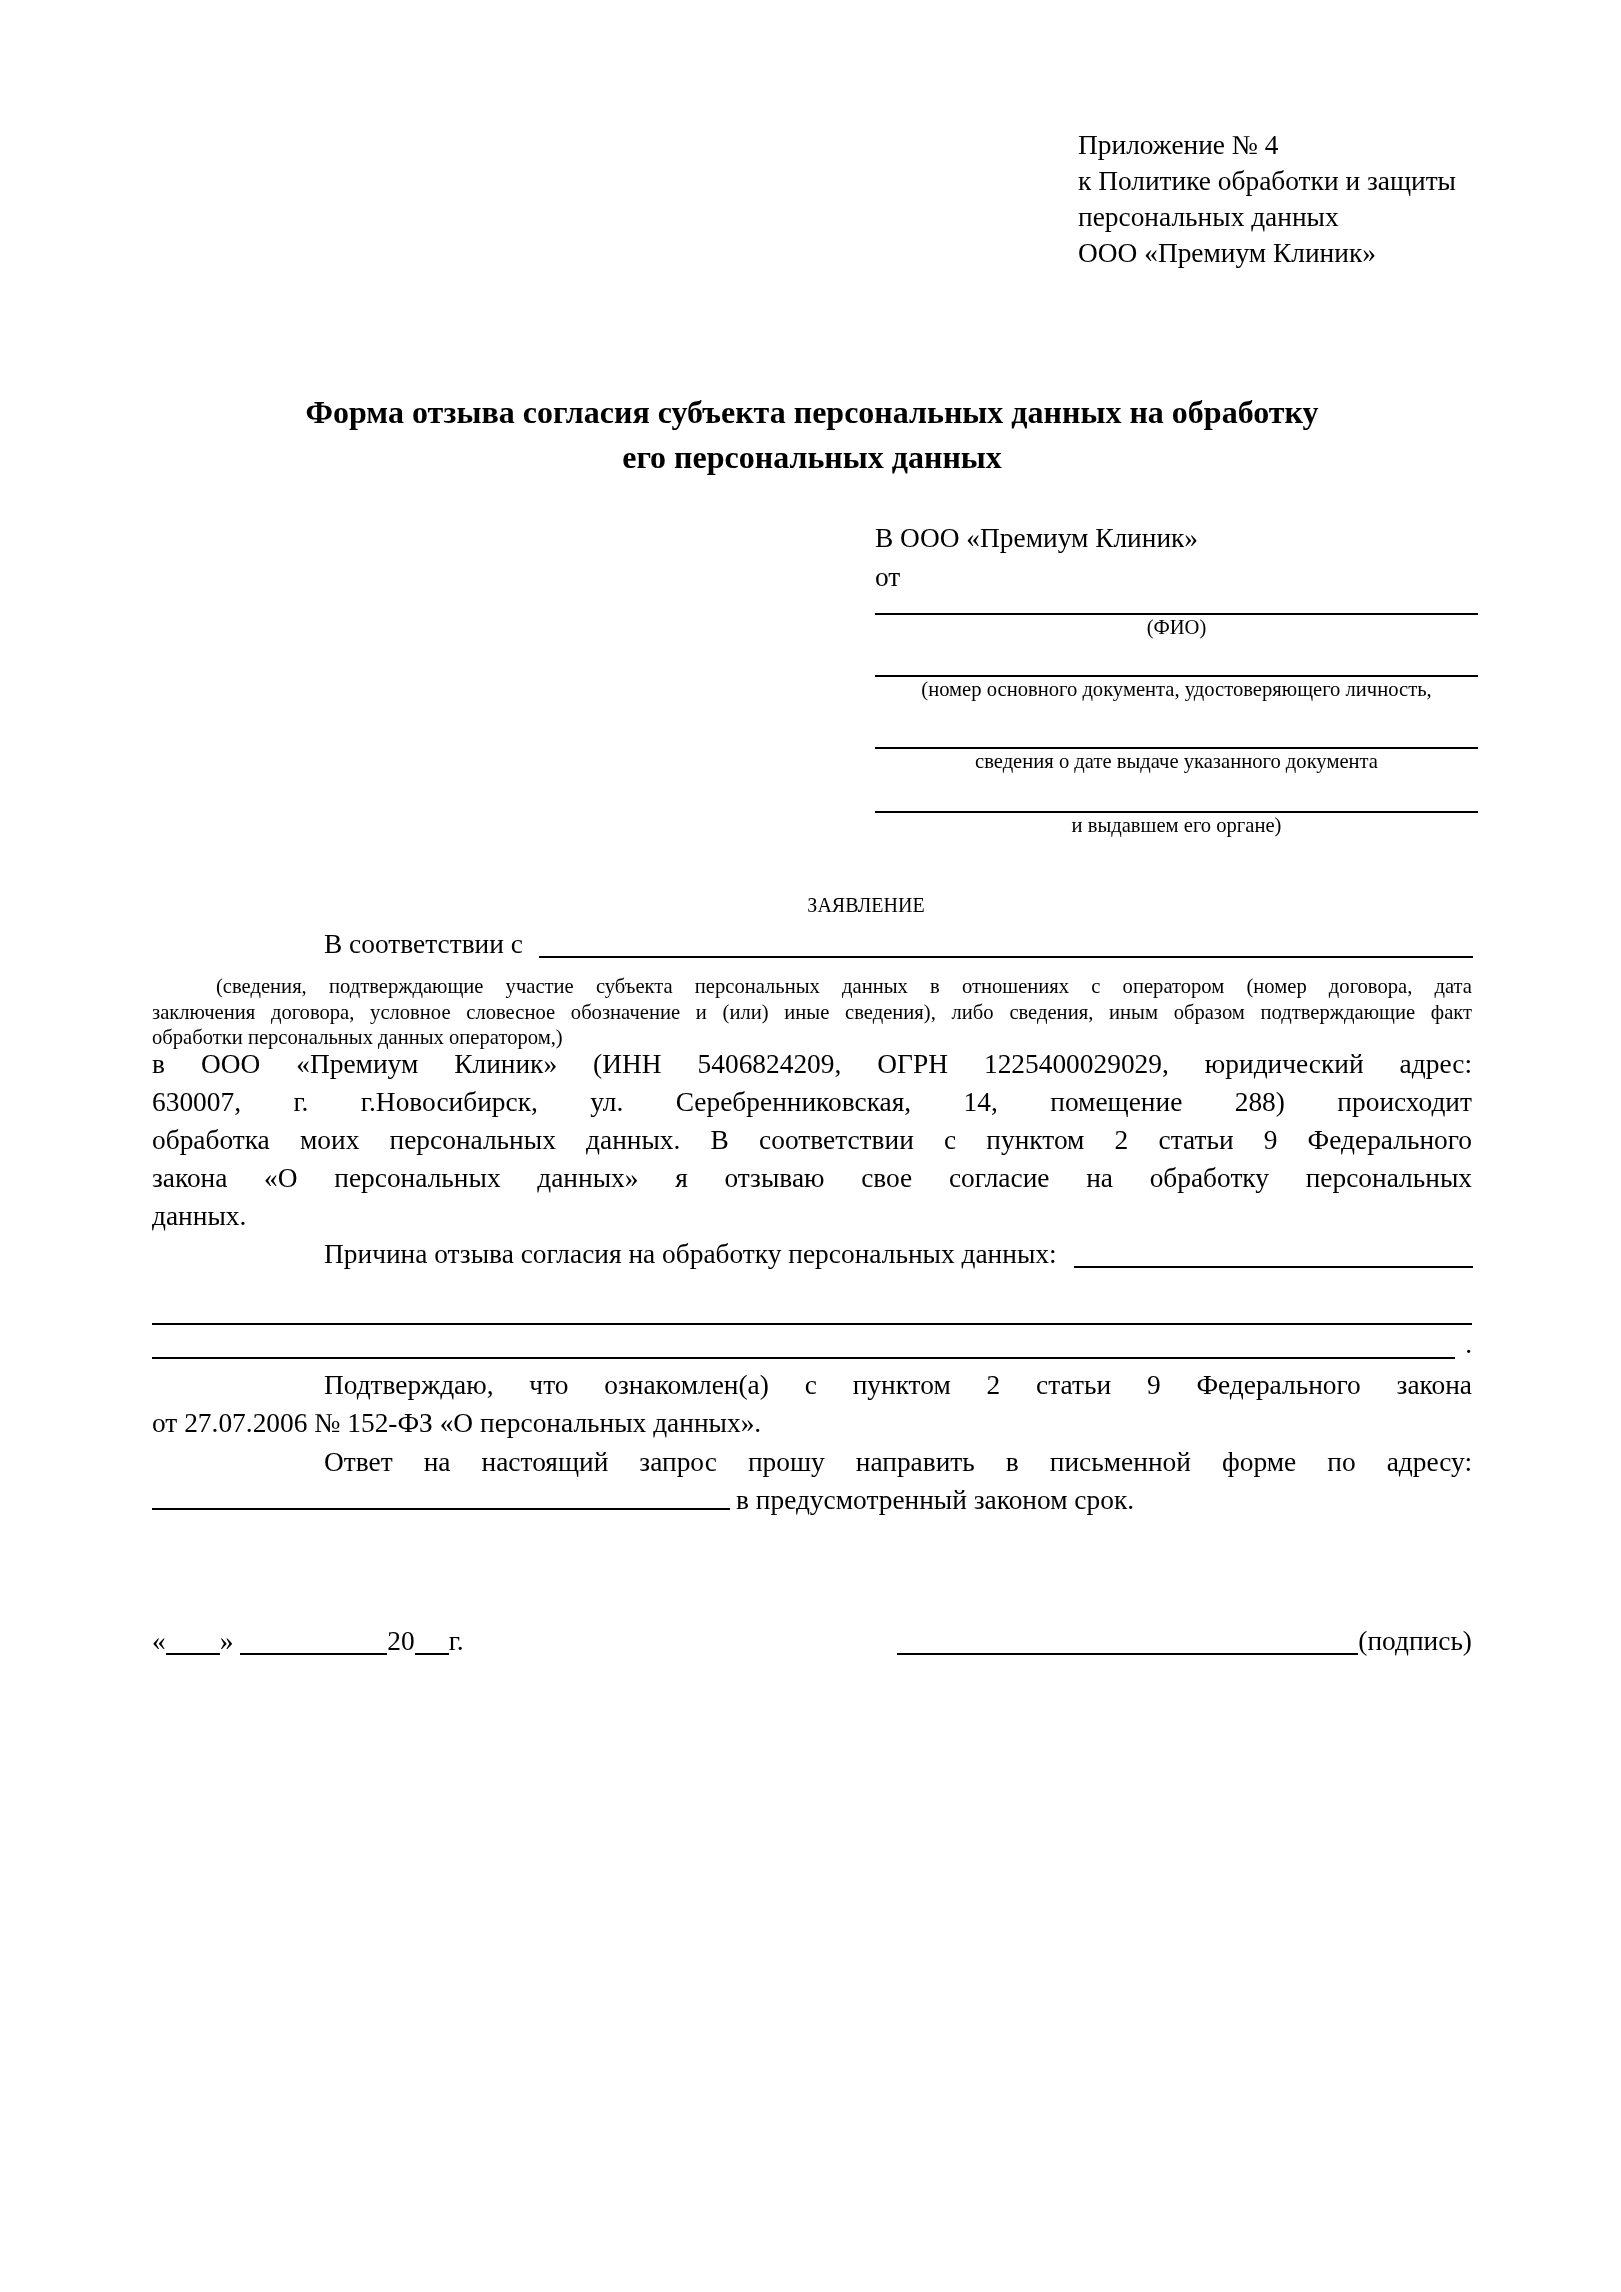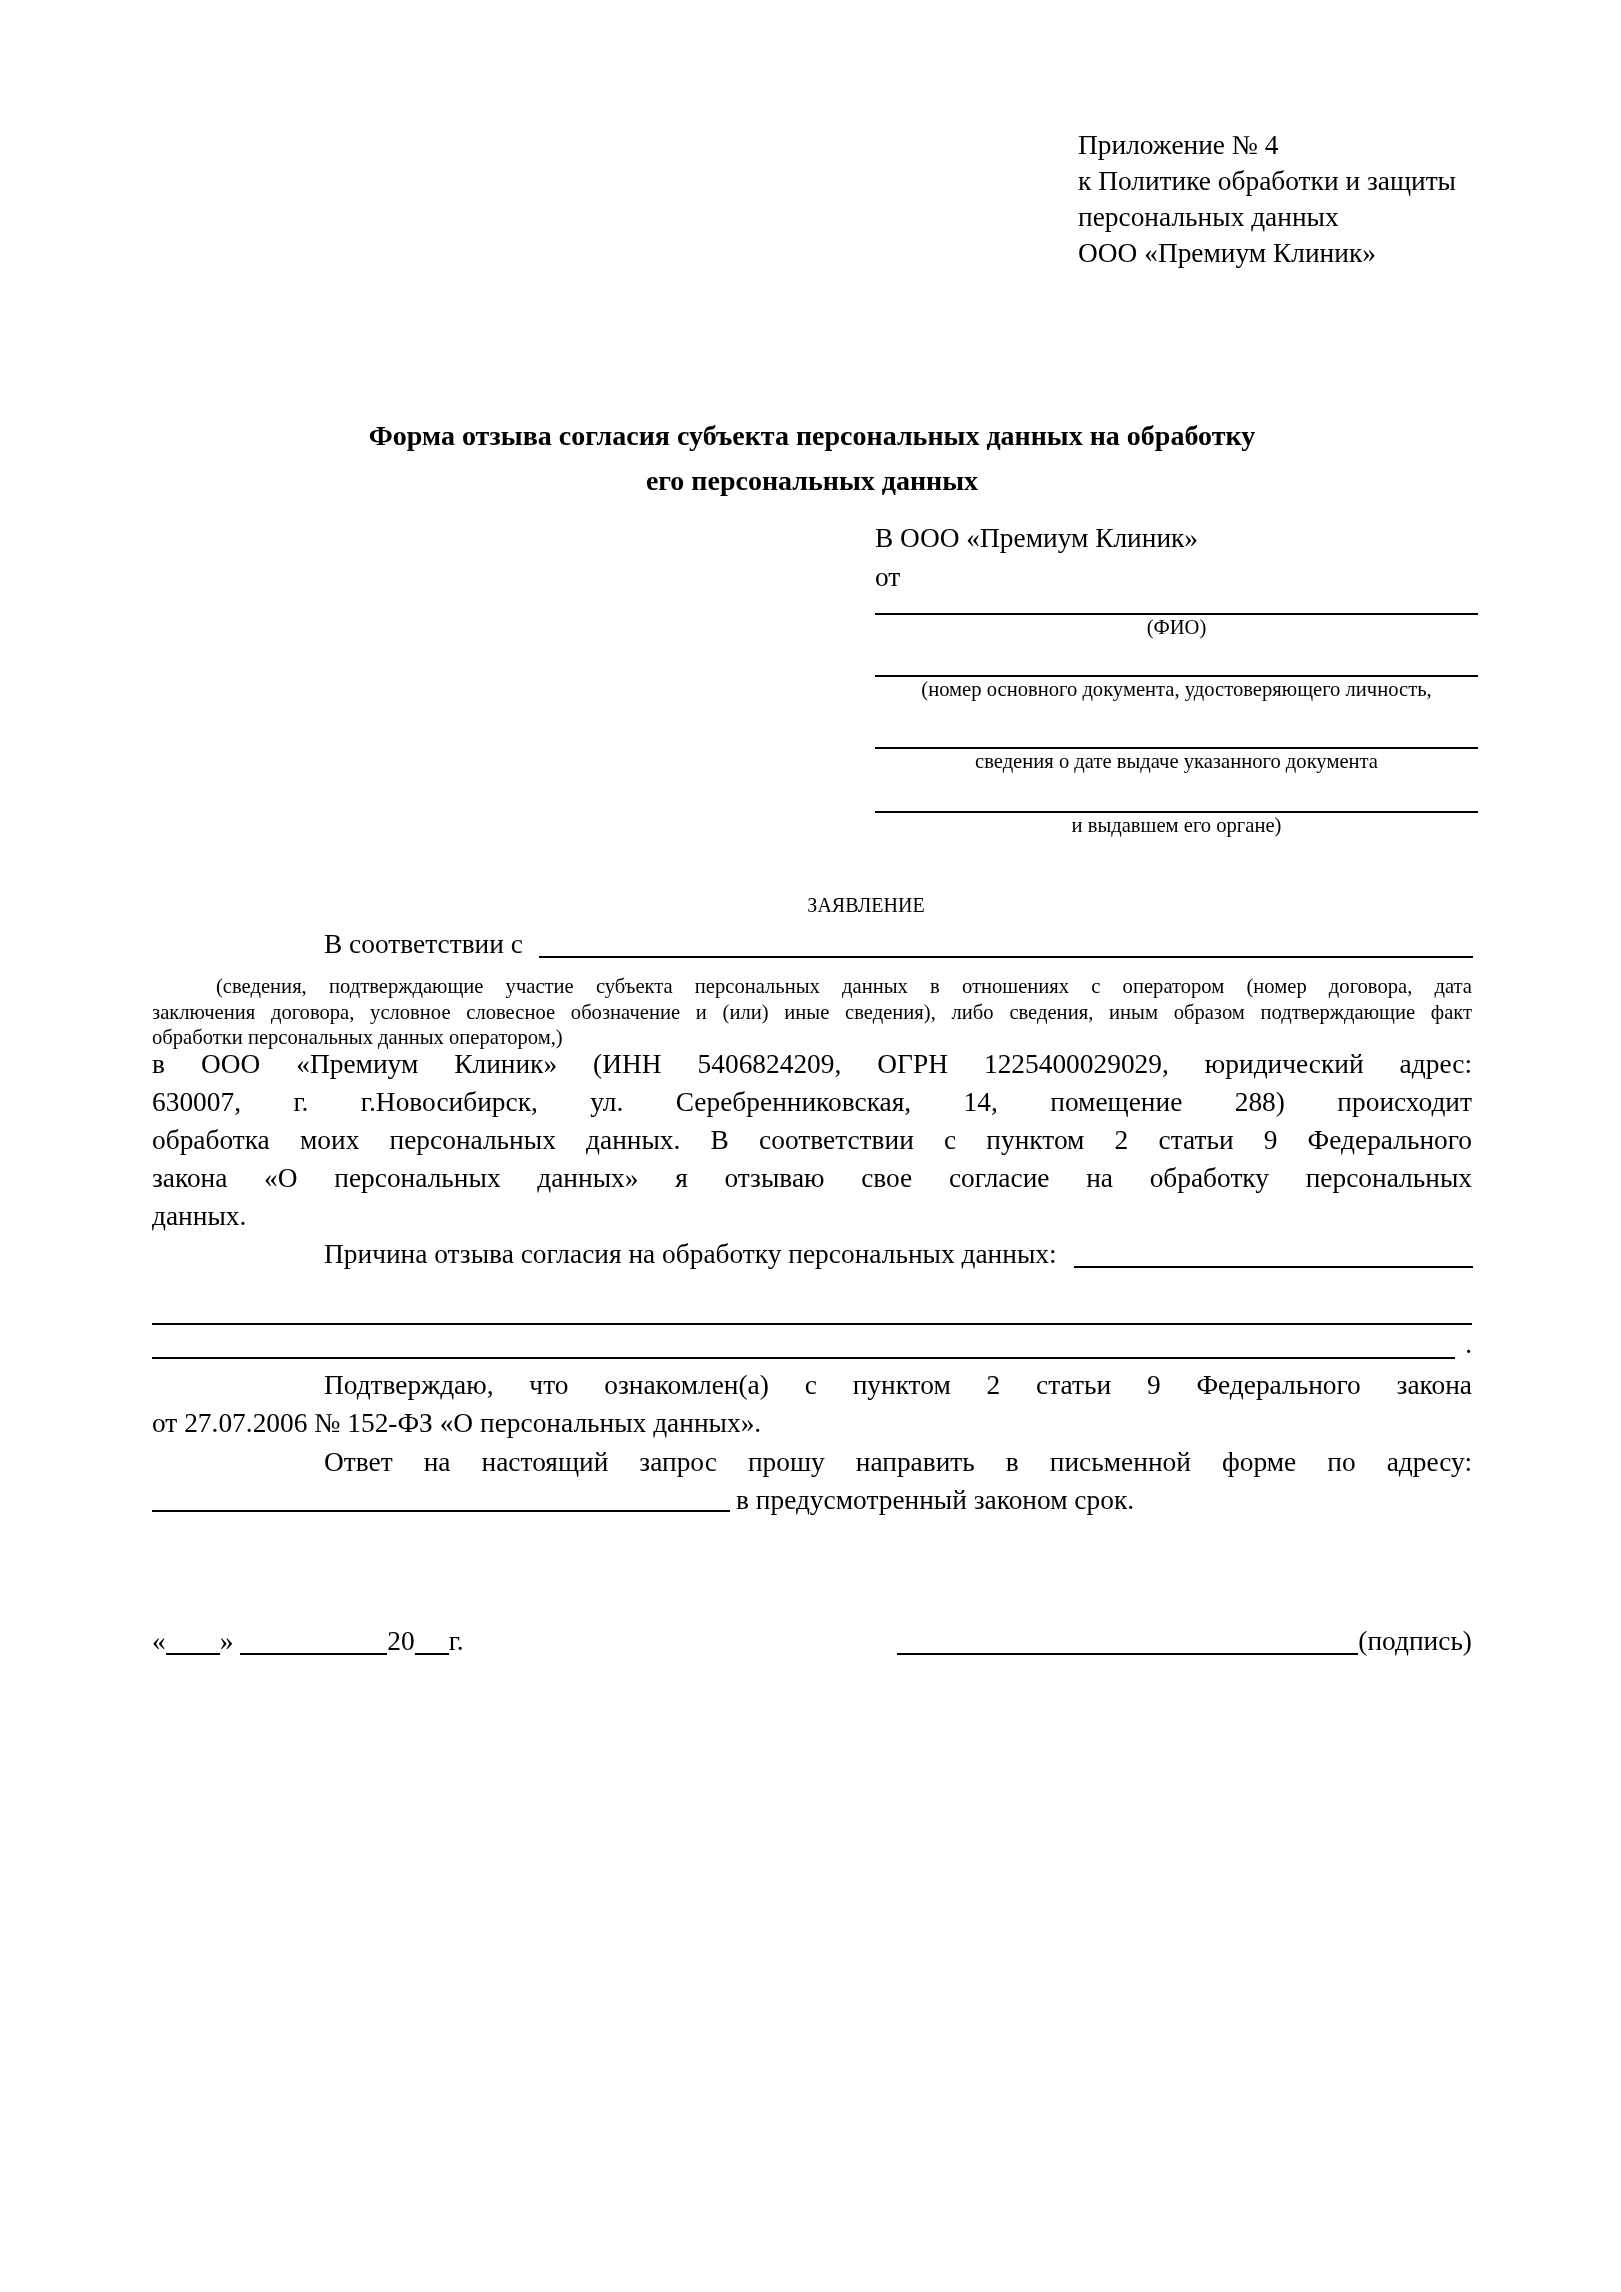--- a/index.html
+++ b/index.html
@@ -19,23 +19,23 @@
   .abs { position: absolute; }
 
   
   .appendix {
     left: 1078px; top: 127px;
     font-size: 27.4px; line-height: 36px;
   }
 
   
   .title {
-    left: 152px; top: 413px; width: 1320px;
+    left: 152px; top: 390px; width: 1320px;
     text-align: center; font-weight: bold;
-    font-size: 28px; line-height: 45px;
+    font-size: 32px; line-height: 45px;
   }
 
   
   .addressee {
     left: 875px; top: 519px; width: 603px;
     font-size: 27.4px; line-height: 39px;
   }
   .field-line { border-bottom: 2.9px solid #000; }
   .fl-1 { height: 15.7px; }
   .fl-2 { height: 35px; }
@@ -65,21 +65,21 @@
   .p1 { top: 925px; padding-left: 172px; width: 1149px; }
   .fineprint { top: 974px; font-size: 20.6px; line-height: 25.5px; }
   .p2 { top: 1045px; }
   .p3 { top: 1235px; padding-left: 172px; width: 1149px; }
   .blankA { top: 1279px; height: 44px; border-bottom: 2.9px solid #000; }
   .blankB { top: 1323px; height: 36px; }
   .blankB .fill { margin-bottom: 0; }
   .blankB .period { font-size: 27.4px; line-height: 29px; align-self: flex-end; padding-left: 3.9px; }
   .p4 { top: 1366px; }
   .p5a { top: 1443px; }
-  .p5b { top: 1481px; align-items: center; }
+  .p5b { top: 1481px; }
   .p5b .w590 { width: 578px; }
   .daterow { top: 1622px; display: flex; justify-content: space-between; text-align: center; }
   .w55 { width: 54px; }
   .w150 { width: 147px; }
   .w35 { width: 34px; }
   .w470 { width: 461px; }
 </style>
 </head>
 <body>
 

